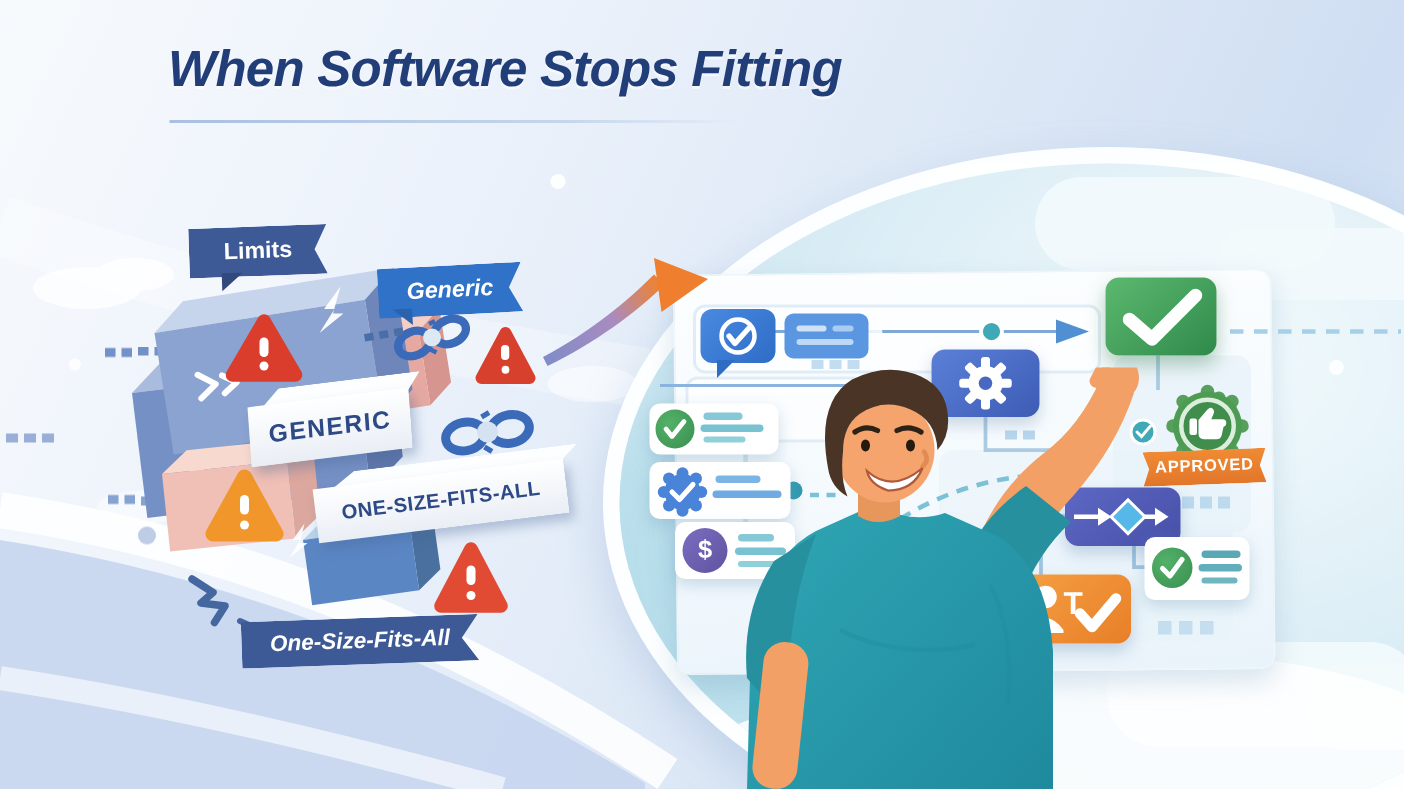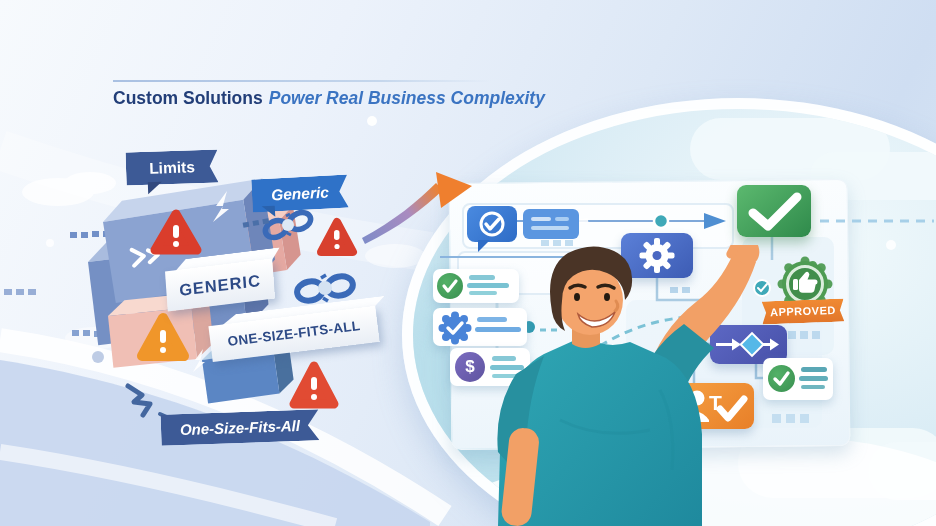--- a/index.html
+++ b/index.html
@@ -116,24 +116,22 @@
       <g fill="#7b98cc" opacity=".9">
           <rect x="72" y="330" width="7" height="6"></rect>
           <rect x="83" y="330" width="7" height="6"></rect>
           <rect x="94" y="331" width="7" height="6"></rect>
         </g>
       <circle cx="98" cy="357" r="6" fill="#aebfde" opacity=".8"></circle>
       <circle cx="222" cy="380" r="4" fill="#9fb4da" opacity=".9"></circle>
     </g>
   </svg>
 
+  <div class="abs title">When Software Stops Fitting</div>
   <div class="abs divider"></div>
-  <div class="abs subtitle">
-    <span class="b">Custom Solutions</span><span class="a">Power Real Business Complexity</span>
-  </div>
 
   <div class="abs oval">
     <div class="abs oval-teal"></div>
     <div class="abs cloud" style="left:277px;top:9px;width:200px;height:62px"></div>
     <div class="abs cloud" style="left:397px;top:43px;width:150px;height:48px"></div>
     <div class="abs cloud" style="left:325px;top:319px;width:210px;height:70px"></div>
     <div class="abs cloud" style="left:455px;top:333px;width:150px;height:58px"></div>
     <div class="abs oval-crescent"></div>
     <div class="abs sparkle" style="left:473px;top:131px;width:10px;height:10px;opacity:.85"></div>
   </div>

